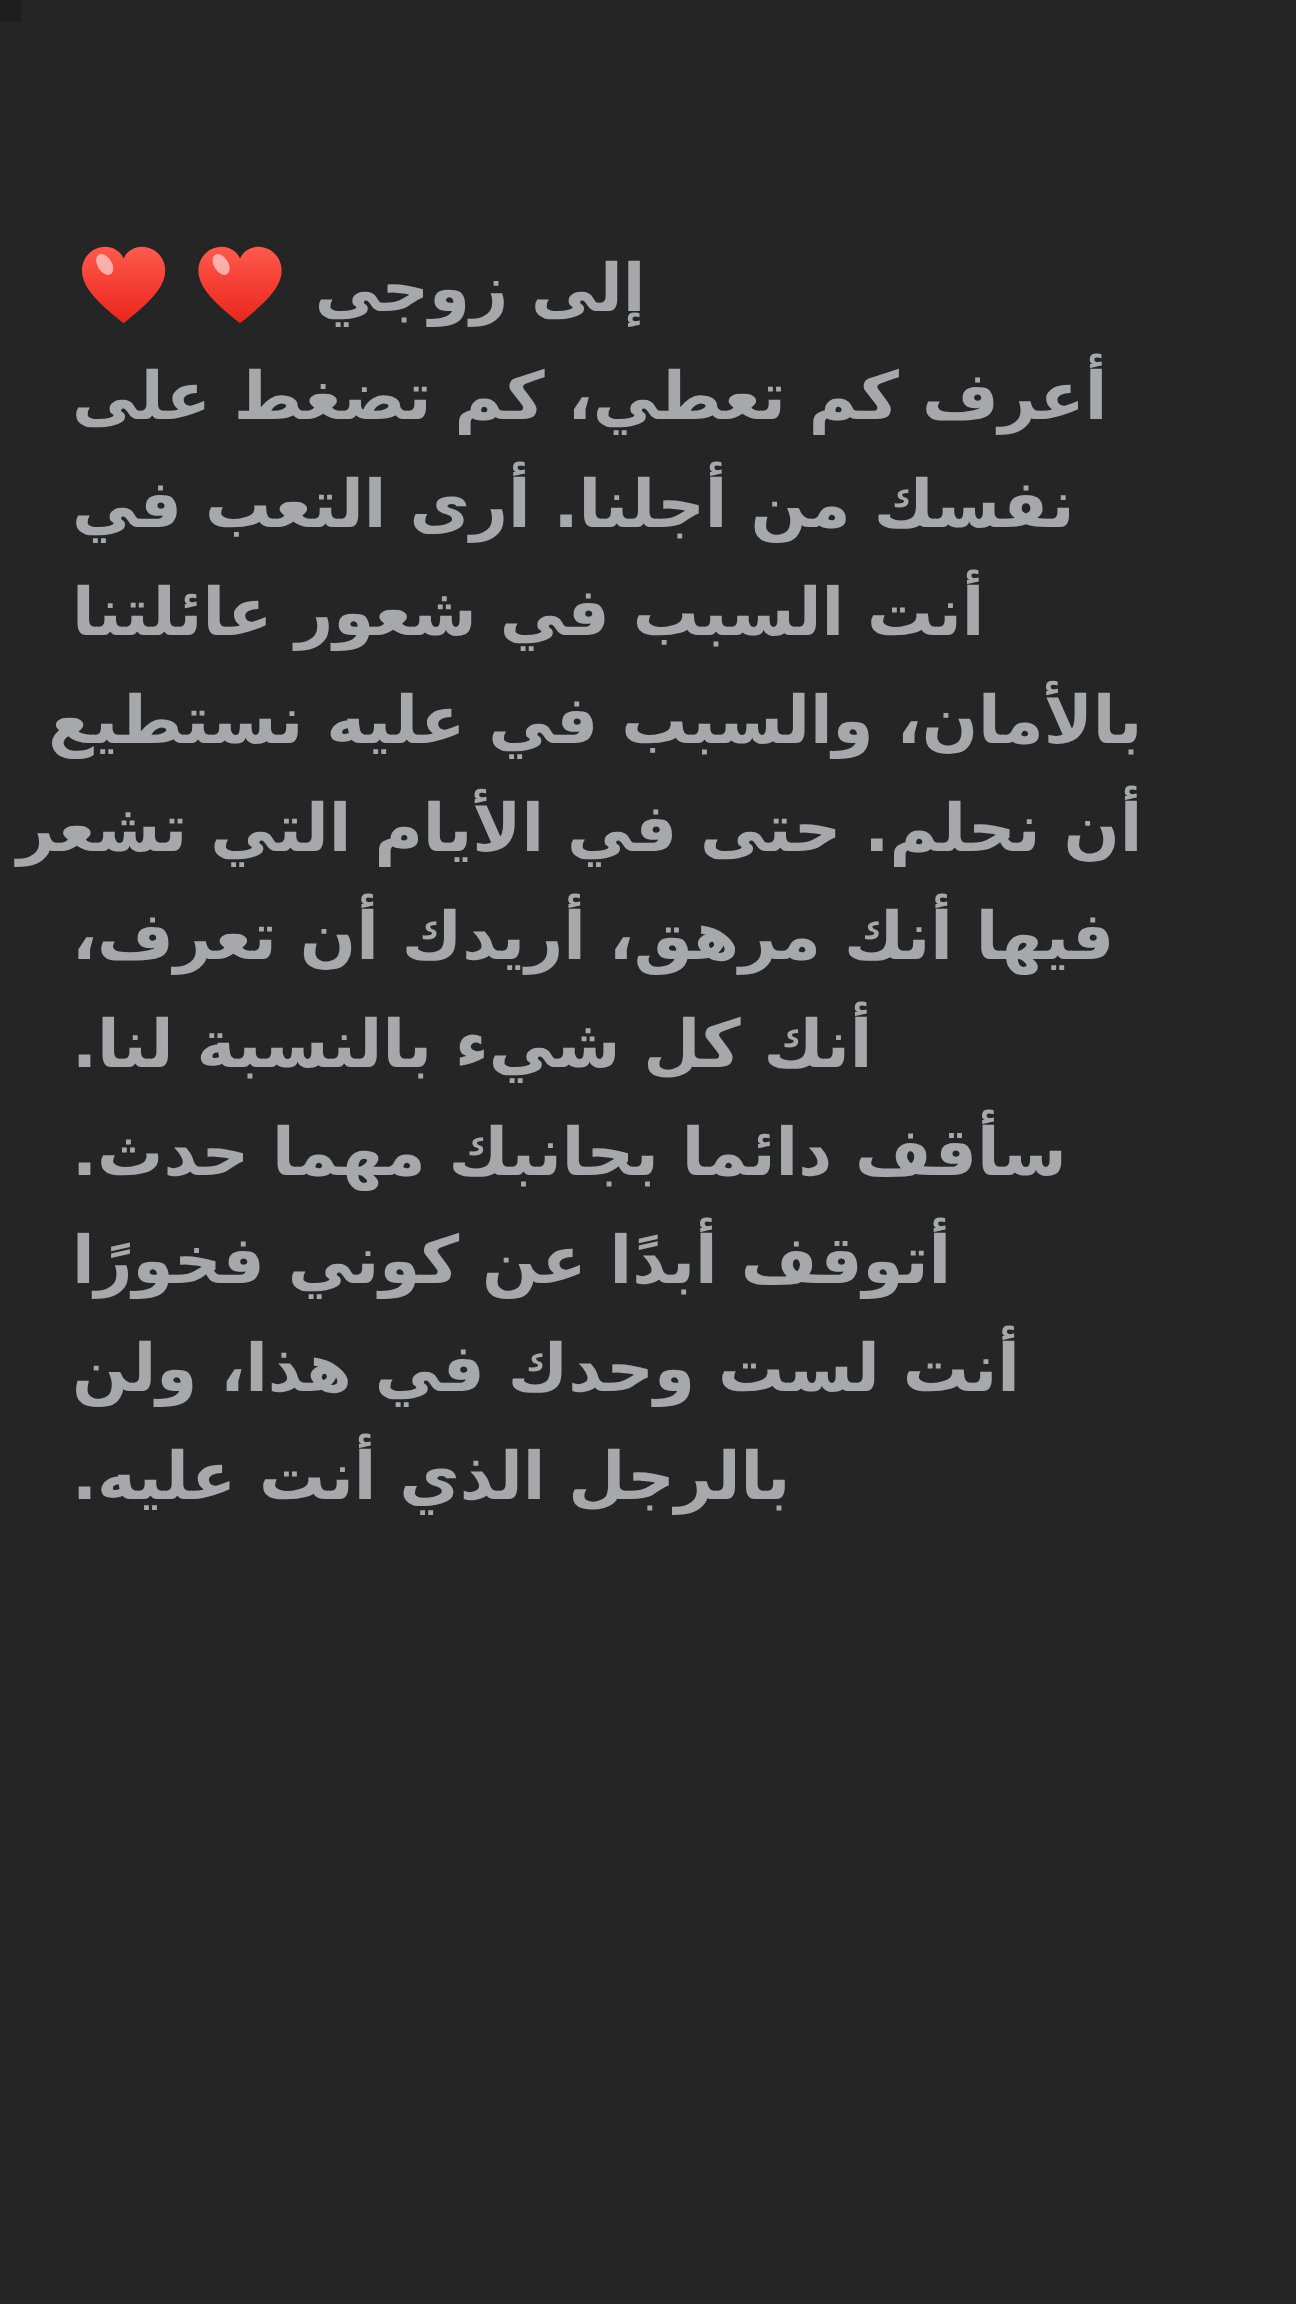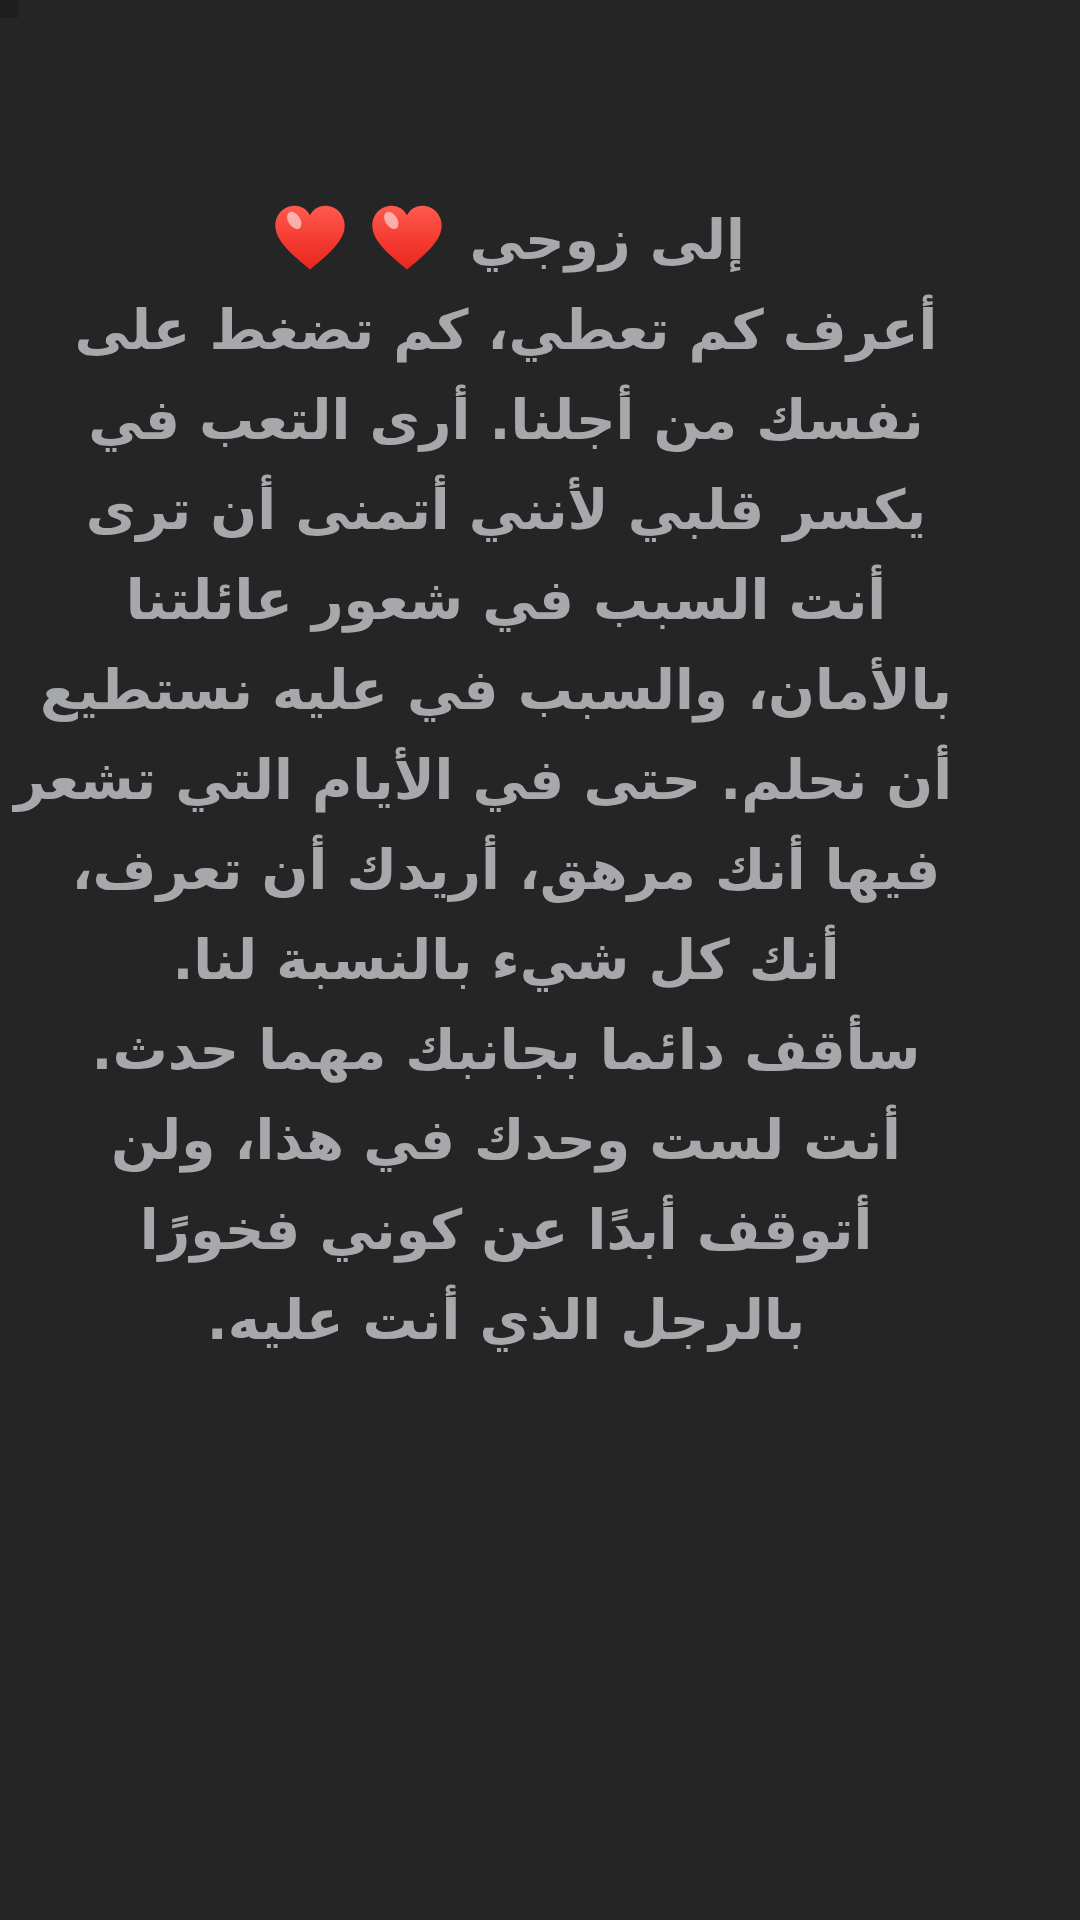--- a/index.html
+++ b/index.html
@@ -21,21 +21,21 @@
     width: 18px;
     height: 18px;
     background: #1e1e1f;
   }
   .quote-block {
     position: absolute;
     top: 195px;
     right: 128px;
     left: 60px;
     direction: rtl;
-    text-align: center;
+    text-align: left;
     color: #a6a8ab;
     font-size: 55px;
     font-weight: bold;
     line-height: 90px;
   }
   .quote-line {
     white-space: nowrap;
     height: 90px;
   }
   .heart {
@@ -82,23 +82,20 @@
 
   <div class="quote-line">
     <span>أعرف كم تعطي، كم تضغط على</span>
   </div>
 
   <div class="quote-line">
     <span>نفسك من أجلنا. أرى التعب في</span>
   </div>
 
 
-  <div class="quote-line">
-    <span>يكسر قلبي لأنني أتمنى أن ترى</span>
-  </div>
 
 
   <div class="quote-line">
     <span>أنت السبب في شعور عائلتنا</span>
   </div>
 
   <div class="quote-line">
     <span>بالأمان، والسبب في عليه نستطيع</span>
   </div>
 
@@ -112,25 +109,25 @@
 
   <div class="quote-line">
     <span>أنك كل شيء بالنسبة لنا.</span>
   </div>
 
   <div class="quote-line">
     <span>سأقف دائما بجانبك مهما حدث.</span>
   </div>
 
   <div class="quote-line">
-    <span>أنت لست وحدك في هذا، ولن</span>
+    <span>أتوقف أبدًا عن كوني فخورًا</span>
   </div>
 
   <div class="quote-line">
-    <span>أتوقف أبدًا عن كوني فخورًا</span>
+    <span>أنت لست وحدك في هذا، ولن</span>
   </div>
 
   <div class="quote-line">
     <span>بالرجل الذي أنت عليه.</span>
   </div>
 
 
 </div>
 
 </body></html>

